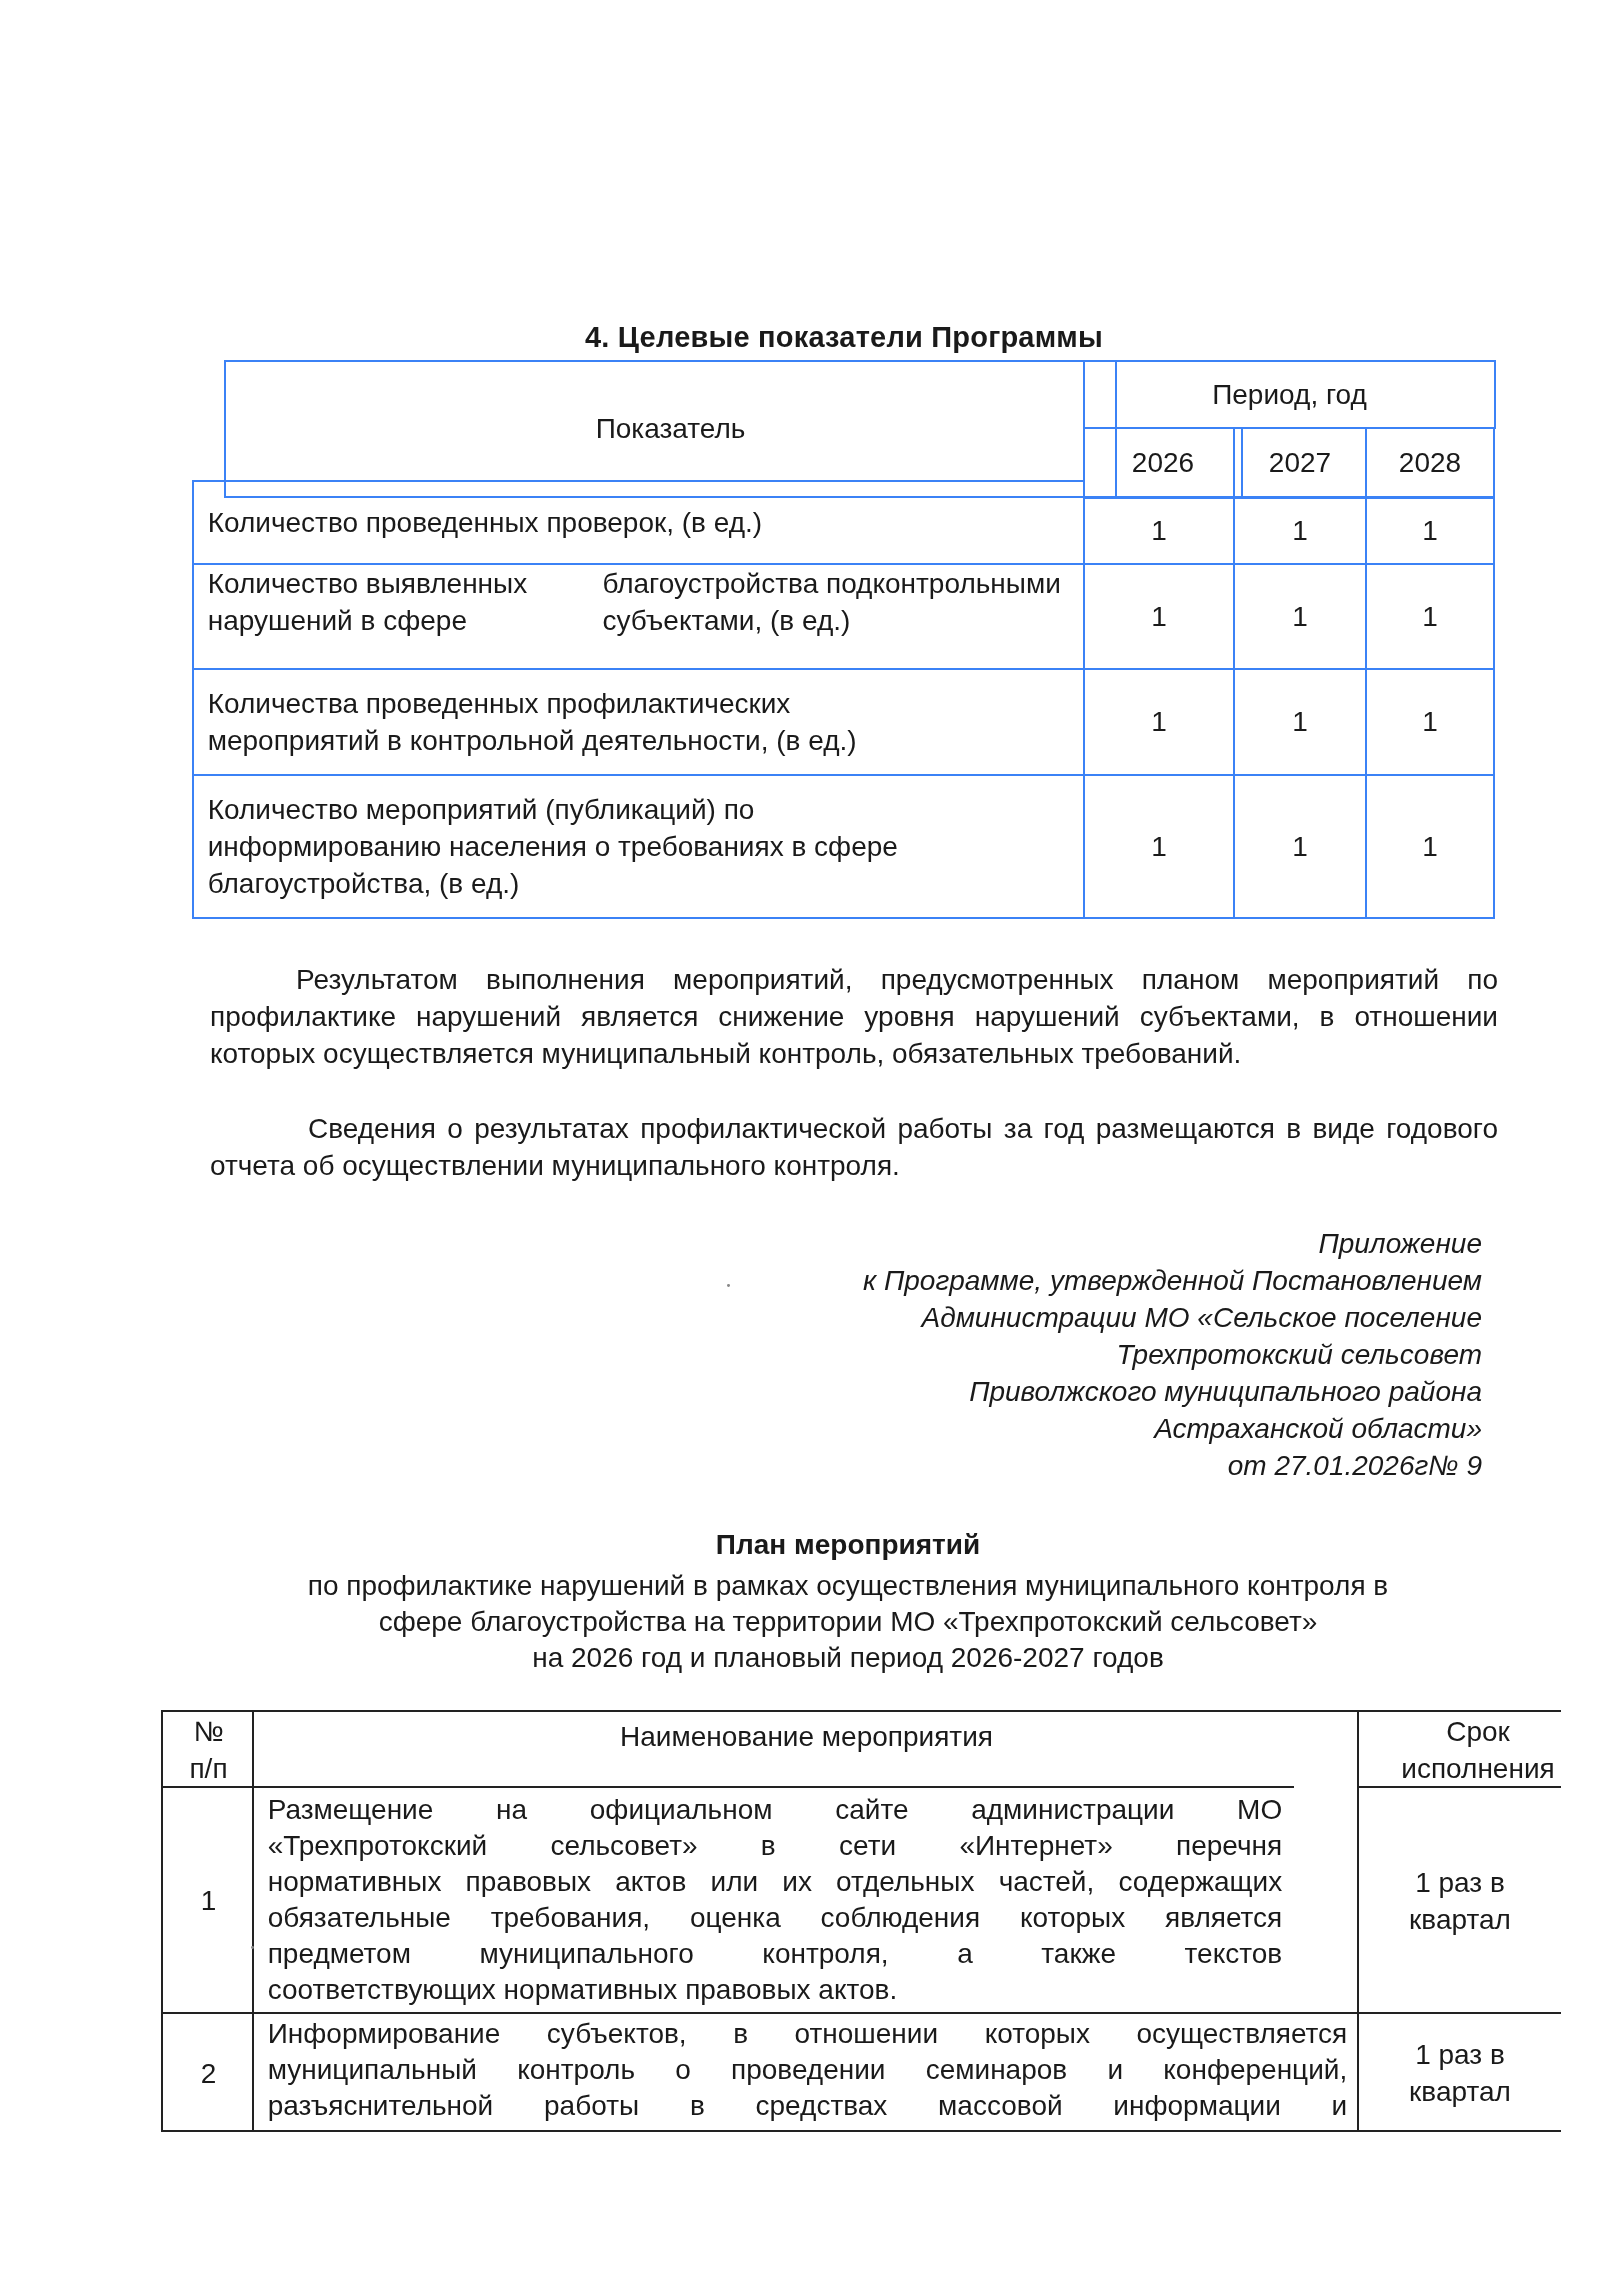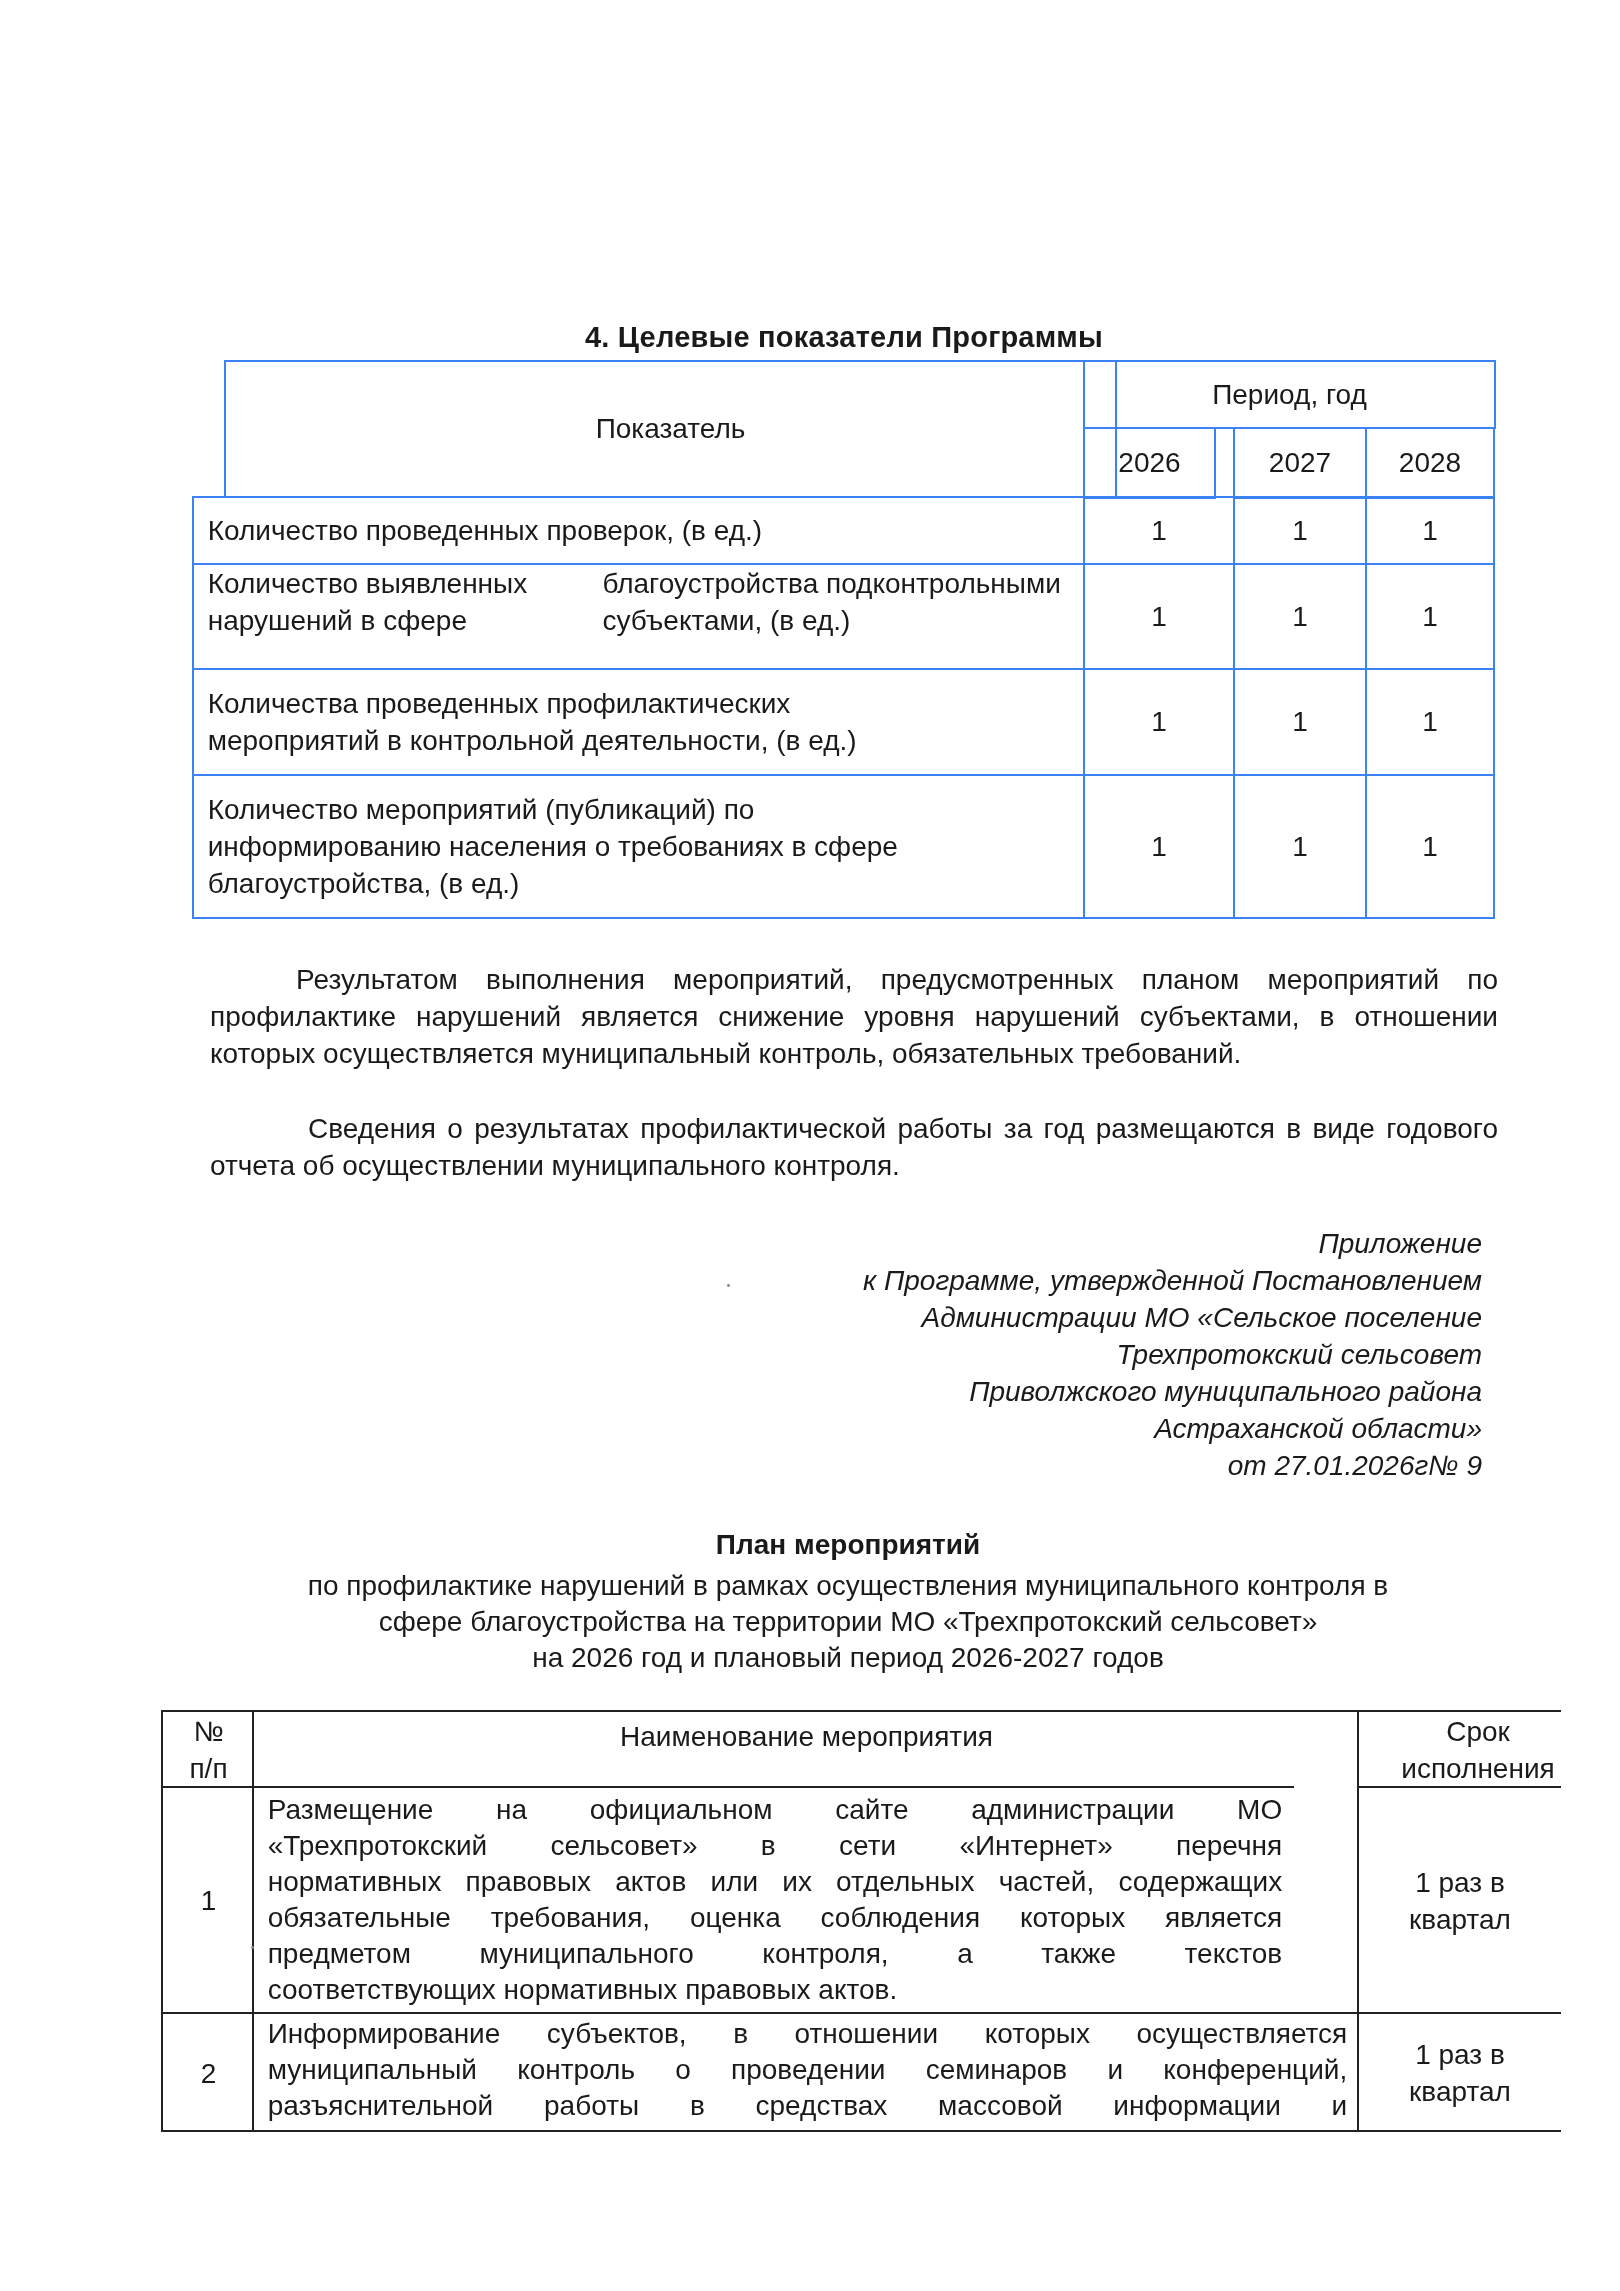--- a/index.html
+++ b/index.html
@@ -32,25 +32,25 @@
   .mark { width: 2.9px; height: 2.9px; background: #888; border-radius: 50%; }
 </style>
 </head>
 <body>
 
 <div class="abs section-title">4.  Целевые показатели Программы</div>
 
 <div class="abs t1">
   <div class="cell center" style="left:0;top:0;width:893px;height:138px;margin-left:32px;">Показатель</div>
   <div class="cell center" style="left:891px;top:0;width:413px;height:69px;">Период, год</div>
-  <div class="cell center" style="left:891px;top:67px;width:133px;height:72px;">2026</div>
+  <div class="cell center" style="left:891px;top:67px;width:160px;height:72px;">2026</div>
   <div class="cell center" style="left:1041px;top:67px;width:134px;height:72px;">2027</div>
   <div class="cell center" style="left:1173px;top:67px;width:130px;height:72px;">2028</div>
 
-  <div class="cell left" style="left:0;top:136px;width:893px;height:69px;">Количество проведенных проверок, (в ед.)</div>
+  <div class="cell left" style="left:0;top:120px;width:893px;height:85px;">Количество проведенных проверок, (в ед.)</div>
   <div class="cell center" style="left:891px;top:136px;width:152px;height:69px;">1</div>
   <div class="cell center" style="left:1041px;top:136px;width:134px;height:69px;">1</div>
   <div class="cell center" style="left:1173px;top:136px;width:130px;height:69px;">1</div>
 
   <div class="cell left" style="left:0;top:203px;width:893px;height:107px;flex-direction:row;align-items:flex-start;justify-content:center;">
     <span>Количество выявленных нарушений в сфере</span>
     <span>благоустройства подконтрольными субъектами, (в ед.)</span>
   </div>
   <div class="cell center" style="left:891px;top:203px;width:152px;height:107px;">1</div>
   <div class="cell center" style="left:1041px;top:203px;width:134px;height:107px;">1</div>

